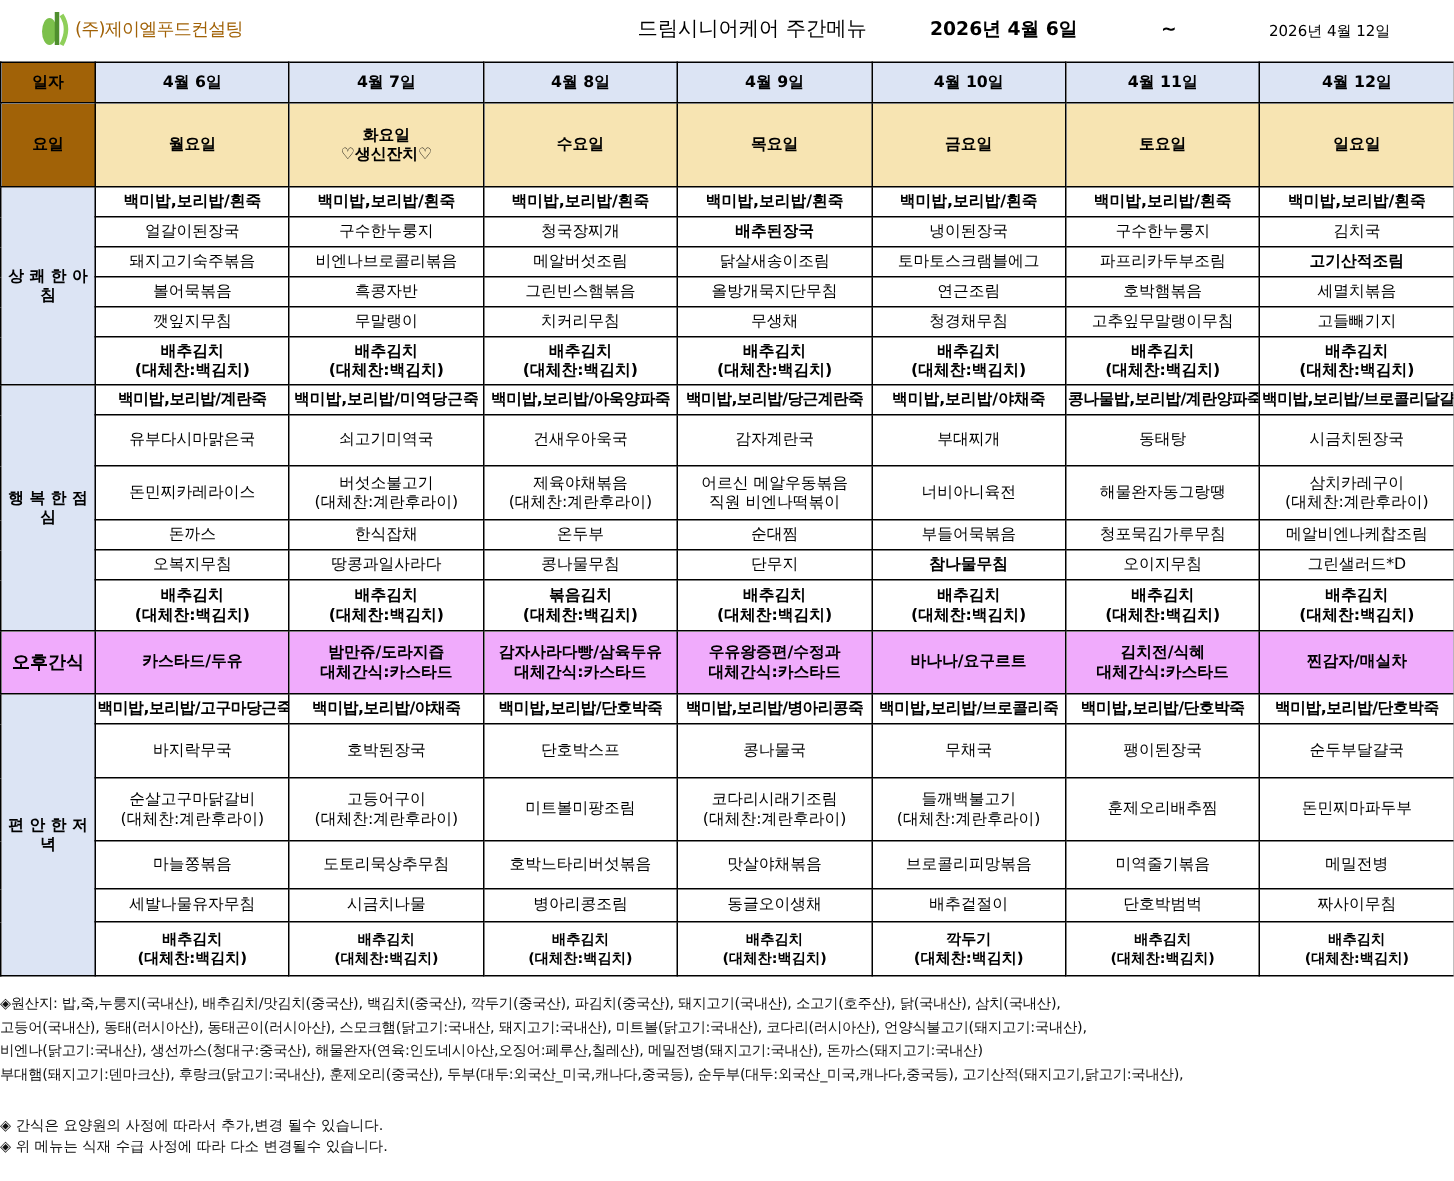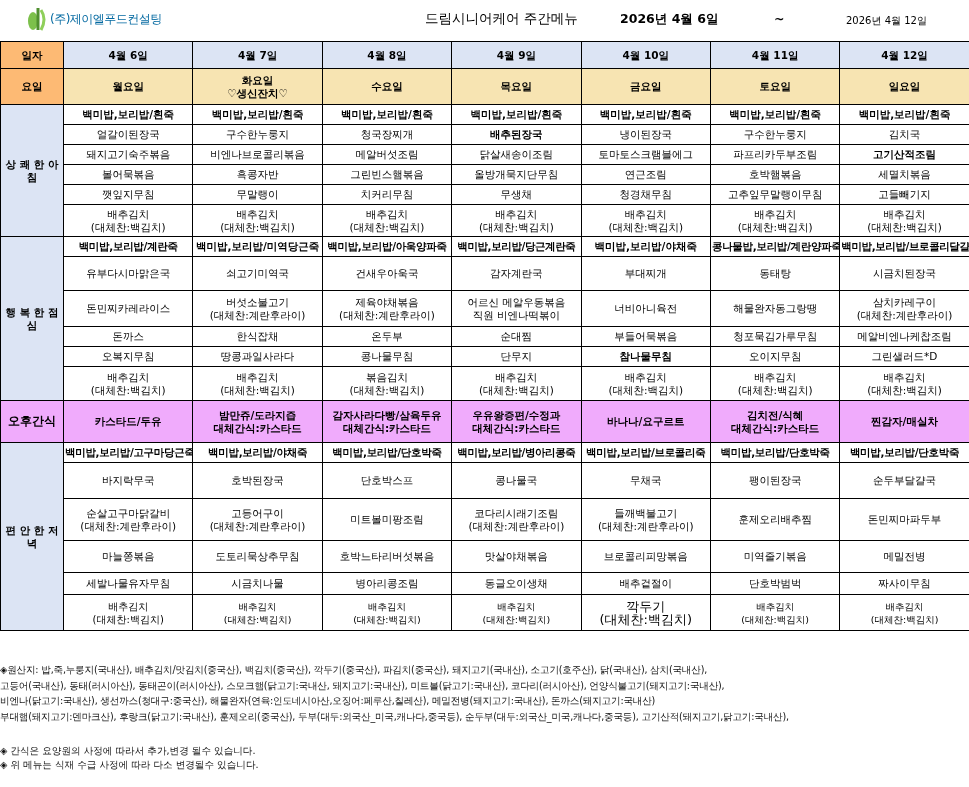--- a/index.html
+++ b/index.html
@@ -1,39 +1,39 @@
 <!DOCTYPE html>
 <html><head>
 <meta charset="utf-8">
 <style>
   html, body { margin: 0; padding: 0; background: #ffffff; }
   body { width: 969px; height: 787px; position: relative; overflow: hidden;
          font-family: "DejaVu Sans", "Liberation Sans", sans-serif; color: #000; }
   .header { position: absolute; left: 0; top: 0; width: 969px; height: 40px; }
   .logo { position: absolute; left: 26px; top: 6px; width: 22px; height: 26px; }
-  .company { position: absolute; left: 50px; top: 11px; font-size: 12px; color: #0369a1; letter-spacing: -0.5px; }
+  .company { position: absolute; left: 50px; top: 11px; font-size: 12px; color: #a16207; letter-spacing: -0.5px; }
   .title { position: absolute; left: 425px; top: 10px; font-size: 13.5px; font-weight: normal; }
   .date-from { position: absolute; left: 620px; top: 11px; font-size: 12.5px; font-weight: bold; }
   .tilde { position: absolute; left: 774px; top: 11px; font-size: 12.5px; font-weight: bold; }
   .date-to { position: absolute; left: 846px; top: 14px; font-size: 10px; font-weight: normal; }
 
   table.menu { position: absolute; left: 0; top: 41px; border-collapse: collapse; table-layout: fixed; width: 969px; }
   table.menu td { border: 1px solid #000; text-align: center; vertical-align: middle; padding: 0 1px;
                   font-size: 10.5px; line-height: 13px; overflow: hidden; white-space: nowrap; }
   col.c0 { width: 63px; } col.cd { width: 129.4px; }
-  .rowhead { background: #fdba74; font-weight: bold; font-size: 12px; }
+  .rowhead { background: #a16207; font-weight: bold; font-size: 12px; }
   .sechead { background: #dce4f4; font-weight: bold; font-size: 13px; line-height: 20px; white-space: normal !important; margin-left: 21px; }
   .date-cell { background: #dce4f4; font-weight: bold; font-size: 11px; }
   .day-cell { background: #f7e4b2; font-weight: bold; font-size: 13px; line-height: 16px; }
   .snack-row td { background: #f0abfc; }
   .snack-cell { font-weight: bold; font-size: 10.5px; }
   .b { font-weight: bold; }
   .small { font-size: 9px; letter-spacing: -0.3px; margin-top: 34px; }
   .tiny { font-size: 8.2px; letter-spacing: -0.4px; }
-  .kimchi { font-weight: normal; line-height: 14px; }
+  .kimchi { font-weight: bold; line-height: 14px; }
 
   .notes { position: absolute; left: 0; top: 662px; width: 822px; font-size: 9.6px; line-height: 15.5px; color: #111; letter-spacing: -0.2px; }
   .notes2 { position: absolute; left: 0; top: 744px; width: 969px; font-size: 9.6px; line-height: 14px; color: #111; }
 </style>
 </head>
 <body>
 
 <div class="header">
   <svg class="logo" viewBox="0 0 22 26">
     <ellipse cx="7" cy="15" rx="5" ry="9" fill="#7cc04b"></ellipse>
@@ -64,21 +64,21 @@
       <td class="rowhead">일자</td>
       <td class="date-cell">4월 6일</td>
       <td class="date-cell">4월 7일</td>
       <td class="date-cell">4월 8일</td>
       <td class="date-cell">4월 9일</td>
       <td class="date-cell">4월 10일</td>
       <td class="date-cell">4월 11일</td>
       <td class="date-cell">4월 12일</td>
     </tr>
 
-    <tr style="height:36px">
+    <tr style="height:56px">
       <td class="rowhead">요일</td>
       <td class="day-cell">
           <div>월요일</div>
         </td>
       <td class="day-cell">
           <div>화요일</div>
           <div>♡생신잔치♡</div>
         </td>
       <td class="day-cell">
           <div>수요일</div>
@@ -393,21 +393,21 @@
           <div>(대체찬:백김치)</div>
         </td>
       <td class="kimchi" style="font-size:9.5px">
           <div>배추김치</div>
           <div>(대체찬:백김치)</div>
         </td>
       <td class="kimchi" style="font-size:9.5px">
           <div>배추김치</div>
           <div>(대체찬:백김치)</div>
         </td>
-      <td class="kimchi" style="font-size:13px">
+      <td class="kimchi" style="font-size:10px">
           <div>깍두기</div>
           <div>(대체찬:백김치)</div>
         </td>
       <td class="kimchi" style="font-size:9.5px">
           <div>배추김치</div>
           <div>(대체찬:백김치)</div>
         </td>
       <td class="kimchi" style="font-size:9.5px">
           <div>배추김치</div>
           <div>(대체찬:백김치)</div>

